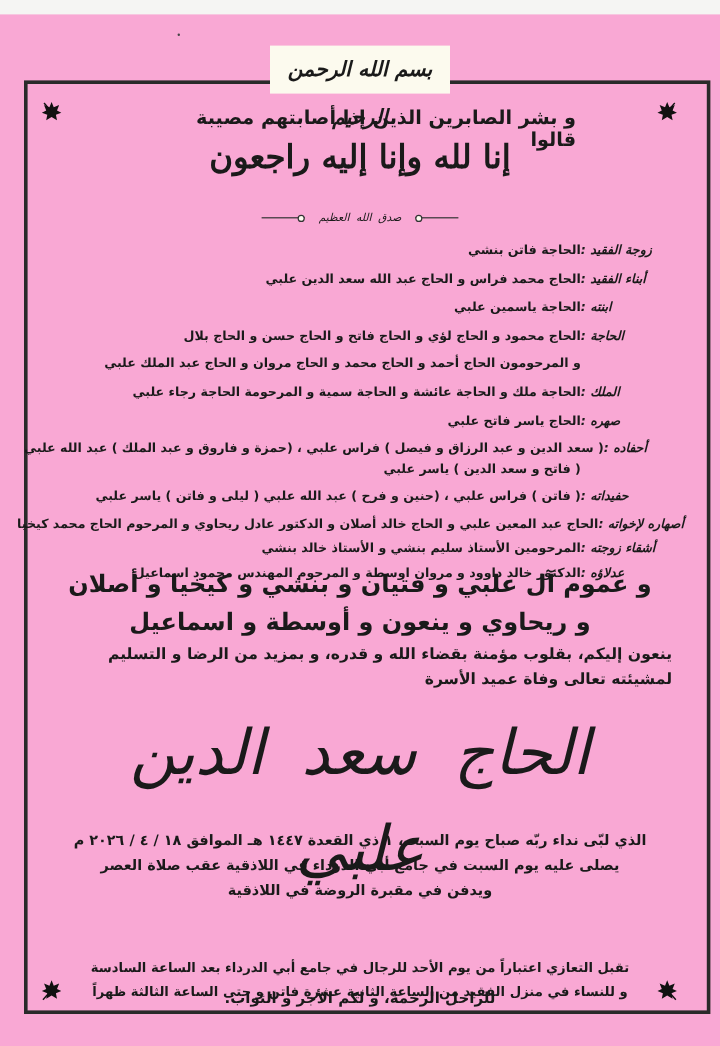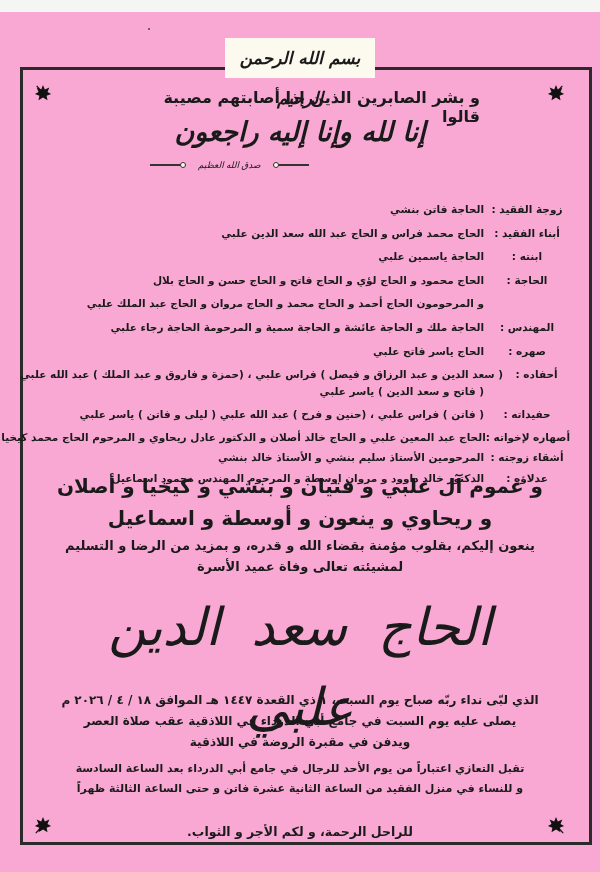--- a/index.html
+++ b/index.html
@@ -30,62 +30,62 @@
     font-family:"DejaVu Serif", serif; font-size:17px; font-weight:bold; font-style:italic;
     line-height:40px; letter-spacing:-0.5px;
   }
   .rtl { direction:rtl; }
   .verse-intro {
     position:absolute; left:120px; top:88px; width:360px; text-align:right;
     font-size:16px; font-weight:bold; font-family:"DejaVu Sans", sans-serif;
   }
   .verse {
     position:absolute; left:160px; top:112px; width:280px; text-align:center;
-    font-family:"DejaVu Serif", serif; font-size:27px; font-weight:bold; font-style:italic;
+    font-family:"DejaVu Serif", serif; font-size:27px; font-weight:bold; 
     line-height:40px;
   }
   .sadaq {
-    position:absolute; left:150px; top:160px; width:300px; text-align:center;
-    font-size:9px; font-family:Liberation Serif, serif; font-style:italic;
-    display:flex; justify-content:flex-end; align-items:center; gap:12px;
+    position:absolute; left:150px; top:176px; width:300px; text-align:center;
+    font-size:9px; font-family:Liberation Mono, monospace; font-style:italic;
+    display:flex; justify-content:center; align-items:center; gap:12px;
   }
   .orn { display:inline-block; width:36px; height:6px; position:relative; }
   .orn::before { content:""; position:absolute; left:0; right:0; top:2px; height:1.5px; background:#333; }
   .orn::after { content:""; position:absolute; top:0; width:6px; height:6px; border:1.2px solid #333; border-radius:50%; box-sizing:border-box; background:#fcfaee; }
   .orn.l::after { right:0; }
   .orn.r::after { left:0; }
 
   .family {
     position:absolute; right:30px; top:198px; width:550px;
     font-size:10.5px; font-weight:bold; line-height:23.6px;
   }
   .frow { display:flex; direction:rtl; white-space:nowrap; }
-  .frow .lbl { display:inline-block; width:86px; text-align:center; }
+  .frow .lbl { display:inline-block; width:86px; text-align:left;font-style:italic; }
   .frow .val { display:inline-block; }
   .frow.cont { padding-right:86px; }
 
   .clans {
     position:absolute; left:40px; top:470px; width:520px; text-align:center;
     font-size:20px; font-weight:bold; line-height:32px;
   }
   .announce {
-    position:absolute; left:40px; top:535px; width:520px; text-align:center;
+    position:absolute; left:40px; top:535px; width:520px; text-align:right;
     font-size:13px; font-weight:bold; line-height:21px;
   }
   .name {
     position:absolute; left:70px; top:592px; width:460px; text-align:center;
     font-family:Liberation Mono, monospace; font-size:52px; font-style:italic; font-weight:normal;
     line-height:80px; letter-spacing:1px;
   }
   .details {
     position:absolute; left:40px; top:690px; width:520px; text-align:center;
     font-size:12px; font-weight:bold; line-height:21px;
   }
   .condol {
-    position:absolute; left:40px; top:759px; width:520px; text-align:center;
+    position:absolute; left:40px; top:797px; width:520px; text-align:center;
     font-size:11px; font-weight:bold; line-height:20px;
   }
   .closing {
     position:absolute; left:40px; top:822px; width:520px; text-align:center;
     font-size:12.5px; font-weight:bold; line-height:20px;
   }
   .dot { position:absolute; left:148px; top:28px; width:2px; height:2px; background:#444; border-radius:50%; }
 </style>
 </head>
 <body>
@@ -137,21 +137,21 @@
       <span class="val">الحاجة ياسمين علبي</span>
     </div>
     <div class="frow">
       <span class="lbl">الحاجة :</span>
       <span class="val">الحاج محمود و الحاج لؤي و الحاج فاتح و الحاج حسن و الحاج بلال</span>
     </div>
     <div class="frow cont">
       <span class="val">و المرحومون الحاج أحمد و الحاج محمد و الحاج مروان و الحاج عبد الملك علبي</span>
     </div>
     <div class="frow">
-      <span class="lbl">المهندس :</span>
+      <span class="lbl">الملك :</span>
       <span class="val">الحاجة ملك و الحاجة عائشة و الحاجة سمية و المرحومة الحاجة رجاء علبي</span>
     </div>
     <div class="frow">
       <span class="lbl">صهره :</span>
       <span class="val">الحاج ياسر فاتح علبي</span>
     </div>
     <div class="frow" style="line-height:17px;padding-top:3px;">
       <span class="lbl">أحفاده :</span>
       <span class="val">( سعد الدين و عبد الرزاق و فيصل ) فراس علبي ، (حمزة و فاروق و عبد الملك ) عبد الله علبي</span>
     </div>

